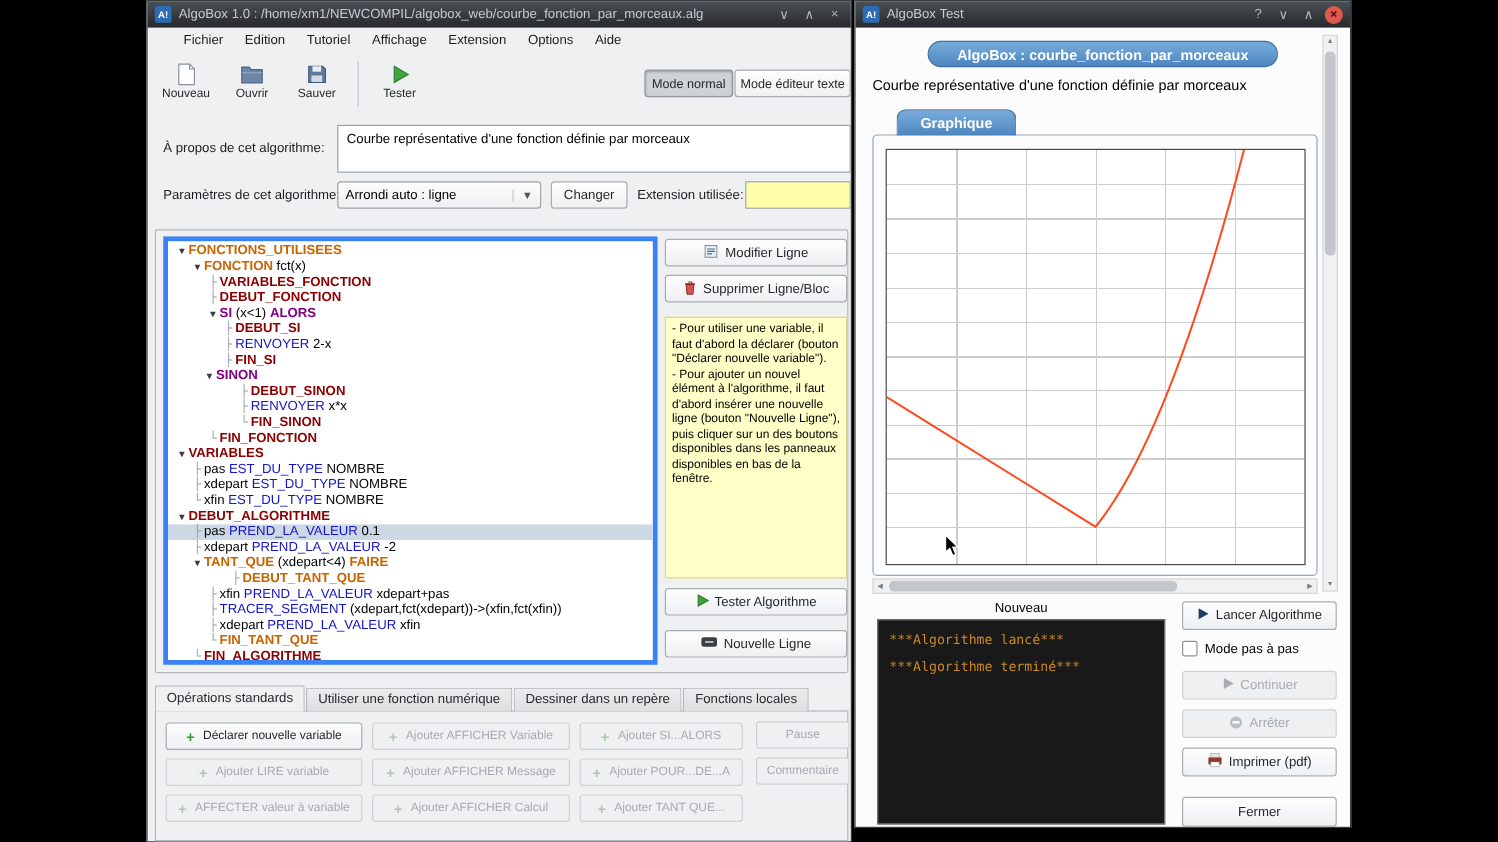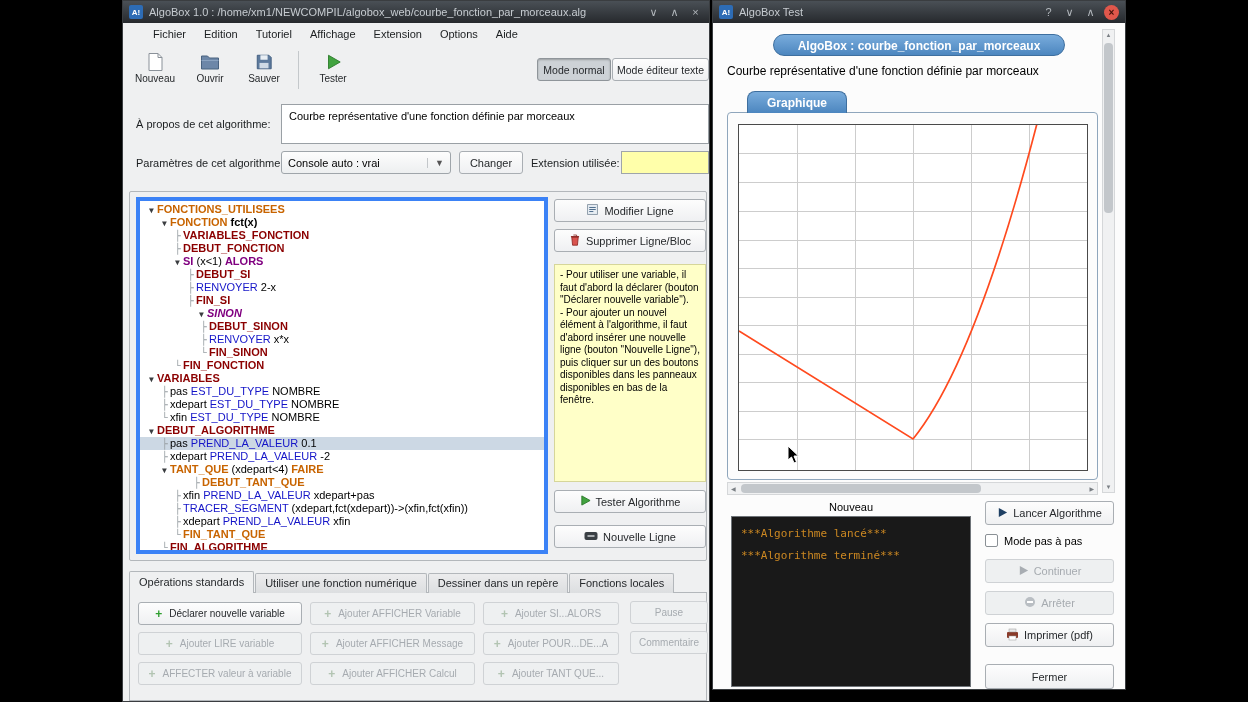--- a/index.html
+++ b/index.html
@@ -139,38 +139,38 @@
           </span>
           <span>Tester</span>
         </div>
       </div>
 
     <div class="about-label">À propos de cet algorithme:</div>
     <div class="about-box">Courbe représentative d'une fonction définie par morceaux</div>
 
     <div class="params-label">Paramètres de cet algorithme:</div>
     <div class="combo">
-      <span>Console auto : vrai</span>
+      <span>Arrondi auto : ligne</span>
       <span class="arrow">▼</span>
     </div>
     <div class="btn" id="changer-btn">Changer</div>
     <div class="ext-label">Extension utilisée:</div>
     <div class="ext-field"></div>
 
     <div id="editor-frame"></div>
     <div id="tree">
         <div class="tree-row" style="padding-left: 6px;"><span class="tree-glyph arrow">▼</span><span class="kw" style="color: rgb(200, 100, 0);">FONCTIONS_UTILISEES</span> </div>
-        <div class="tree-row" style="padding-left: 19px;"><span class="tree-glyph arrow">▼</span><span class="kw" style="color: rgb(200, 100, 0);">FONCTION</span> <span style="color: rgb(0, 0, 0); font-weight: bold;">fct(x)</span> </div>
+        <div class="tree-row" style="padding-left: 19px;"><span class="tree-glyph arrow">▼</span><span class="kw" style="color: rgb(200, 100, 0);">FONCTION</span> <span style="color: rgb(0, 0, 0);">fct(x)</span> </div>
         <div class="tree-row" style="padding-left: 32px;"><span class="tree-glyph">├</span><span class="kw" style="color: rgb(139, 0, 0);">VARIABLES_FONCTION</span> </div>
         <div class="tree-row" style="padding-left: 32px;"><span class="tree-glyph">├</span><span class="kw" style="color: rgb(139, 0, 0);">DEBUT_FONCTION</span> </div>
         <div class="tree-row" style="padding-left: 32px;"><span class="tree-glyph arrow">▼</span><span class="kw" style="color: rgb(128, 0, 128);">SI</span> <span style="color: rgb(0, 0, 0);">(x&lt;1)</span> <span class="kw" style="color: rgb(128, 0, 128);">ALORS</span> </div>
         <div class="tree-row" style="padding-left: 45px;"><span class="tree-glyph">├</span><span class="kw" style="color: rgb(139, 0, 0);">DEBUT_SI</span> </div>
         <div class="tree-row" style="padding-left: 45px;"><span class="tree-glyph">├</span><span style="color: rgb(20, 20, 200);">RENVOYER</span> <span style="color: rgb(0, 0, 0);">2-x</span> </div>
         <div class="tree-row" style="padding-left: 45px;"><span class="tree-glyph">├</span><span class="kw" style="color: rgb(139, 0, 0);">FIN_SI</span> </div>
-        <div class="tree-row" style="padding-left: 56px; font-style: italic;"><span class="tree-glyph arrow">▼</span><span class="kw" style="color: rgb(128, 0, 128);">SINON</span> </div>
+        <div class="tree-row" style="padding-left: 29px;"><span class="tree-glyph arrow">▼</span><span class="kw" style="color: rgb(128, 0, 128);">SINON</span> </div>
         <div class="tree-row" style="padding-left: 58px;"><span class="tree-glyph">├</span><span class="kw" style="color: rgb(139, 0, 0);">DEBUT_SINON</span> </div>
         <div class="tree-row" style="padding-left: 58px;"><span class="tree-glyph">├</span><span style="color: rgb(20, 20, 200);">RENVOYER</span> <span style="color: rgb(0, 0, 0);">x*x</span> </div>
         <div class="tree-row" style="padding-left: 58px;"><span class="tree-glyph">└</span><span class="kw" style="color: rgb(139, 0, 0);">FIN_SINON</span> </div>
         <div class="tree-row" style="padding-left: 32px;"><span class="tree-glyph">└</span><span class="kw" style="color: rgb(139, 0, 0);">FIN_FONCTION</span> </div>
         <div class="tree-row" style="padding-left: 6px;"><span class="tree-glyph arrow">▼</span><span class="kw" style="color: rgb(139, 0, 0);">VARIABLES</span> </div>
         <div class="tree-row" style="padding-left: 19px;"><span class="tree-glyph">├</span><span style="color: rgb(0, 0, 0);">pas</span> <span style="color: rgb(20, 20, 200);">EST_DU_TYPE</span> <span style="color: rgb(0, 0, 0);">NOMBRE</span> </div>
         <div class="tree-row" style="padding-left: 19px;"><span class="tree-glyph">├</span><span style="color: rgb(0, 0, 0);">xdepart</span> <span style="color: rgb(20, 20, 200);">EST_DU_TYPE</span> <span style="color: rgb(0, 0, 0);">NOMBRE</span> </div>
         <div class="tree-row" style="padding-left: 19px;"><span class="tree-glyph">└</span><span style="color: rgb(0, 0, 0);">xfin</span> <span style="color: rgb(20, 20, 200);">EST_DU_TYPE</span> <span style="color: rgb(0, 0, 0);">NOMBRE</span> </div>
         <div class="tree-row" style="padding-left: 6px;"><span class="tree-glyph arrow">▼</span><span class="kw" style="color: rgb(139, 0, 0);">DEBUT_ALGORITHME</span> </div>
         <div class="tree-row selected" style="padding-left: 19px;"><span class="tree-glyph">├</span><span style="color: rgb(0, 0, 0);">pas</span> <span style="color: rgb(20, 20, 200);">PREND_LA_VALEUR</span> <span style="color: rgb(0, 0, 0);">0.1</span> </div>

